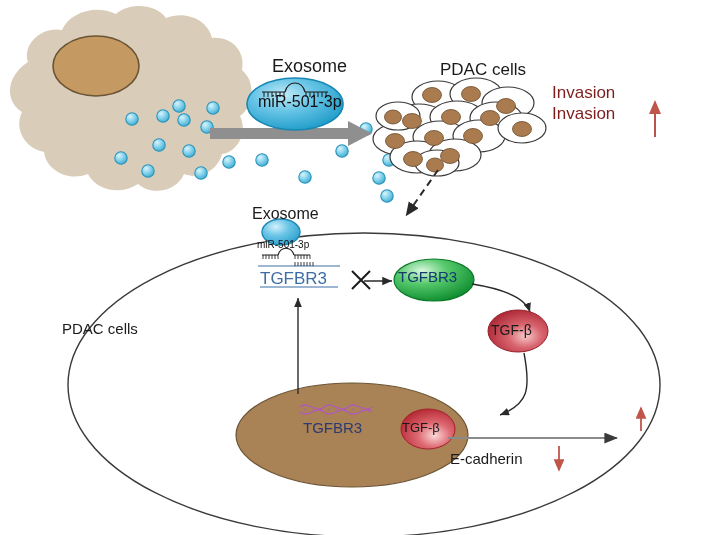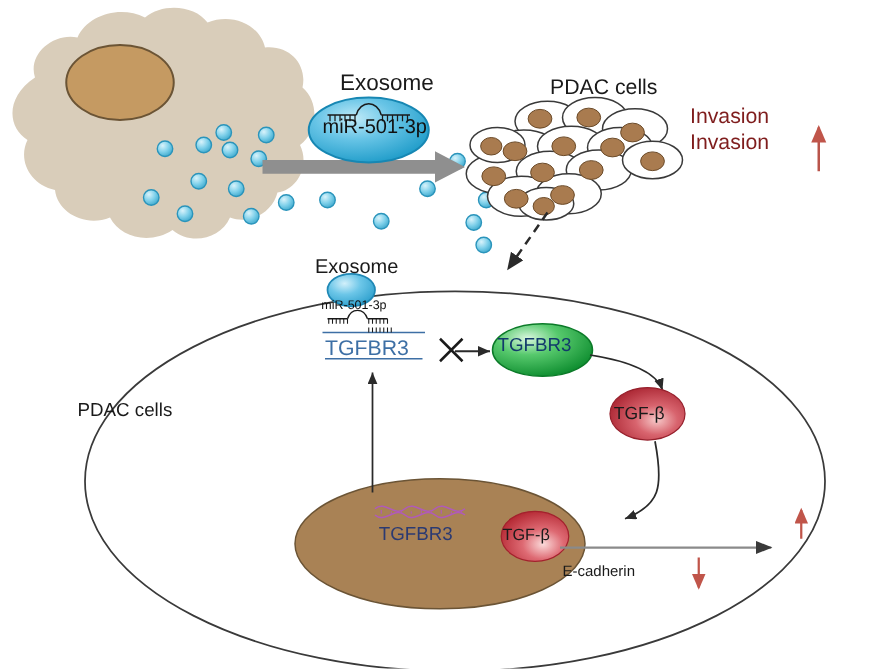--- a/index.html
+++ b/index.html
@@ -88,21 +88,21 @@
     left: 303px; top: 419px;
     font-size: 15px;
     color: #2b3a72;
   }
   .lbl-markers-up {
     left: 446px; top: 412px;
     font-size: 15px;
   }
   .lbl-ecadherin {
     left: 450px; top: 450px;
-    font-size: 12px;
+    font-size: 15px;
   }
 </style>
 </head>
 <body>
 
 <div id="figure">
 
   <svg class="layer" viewBox="0 0 708 535">
     <defs>
       <radialGradient id="gradExosomeTop" cx="38%" cy="32%" r="72%">

